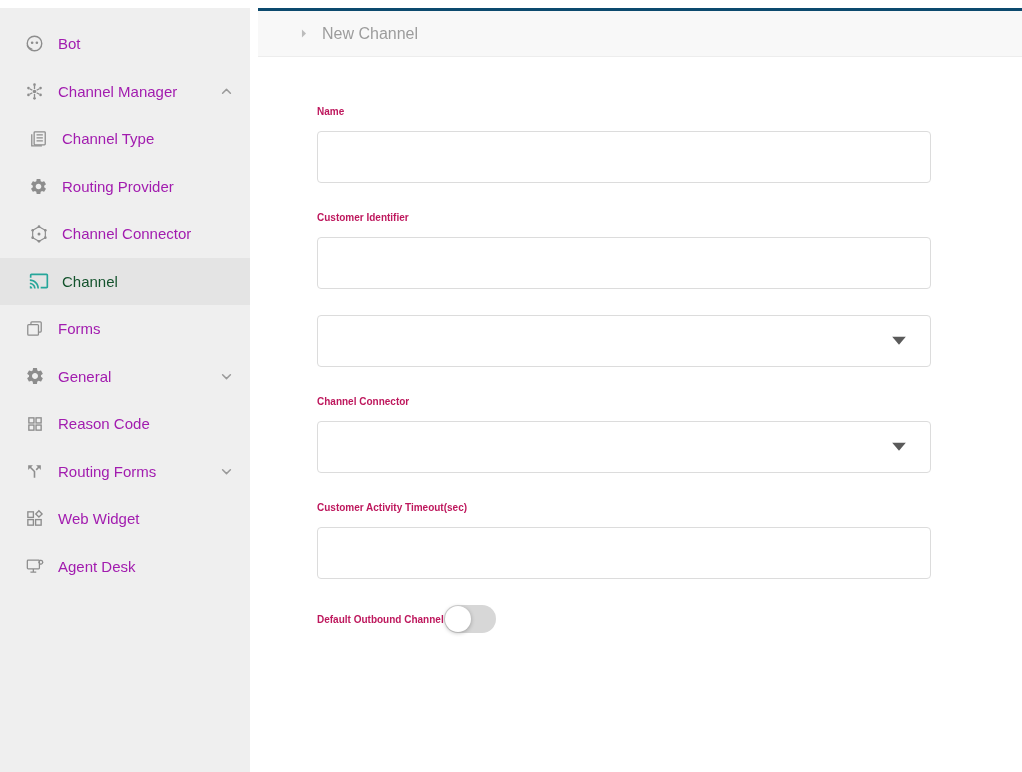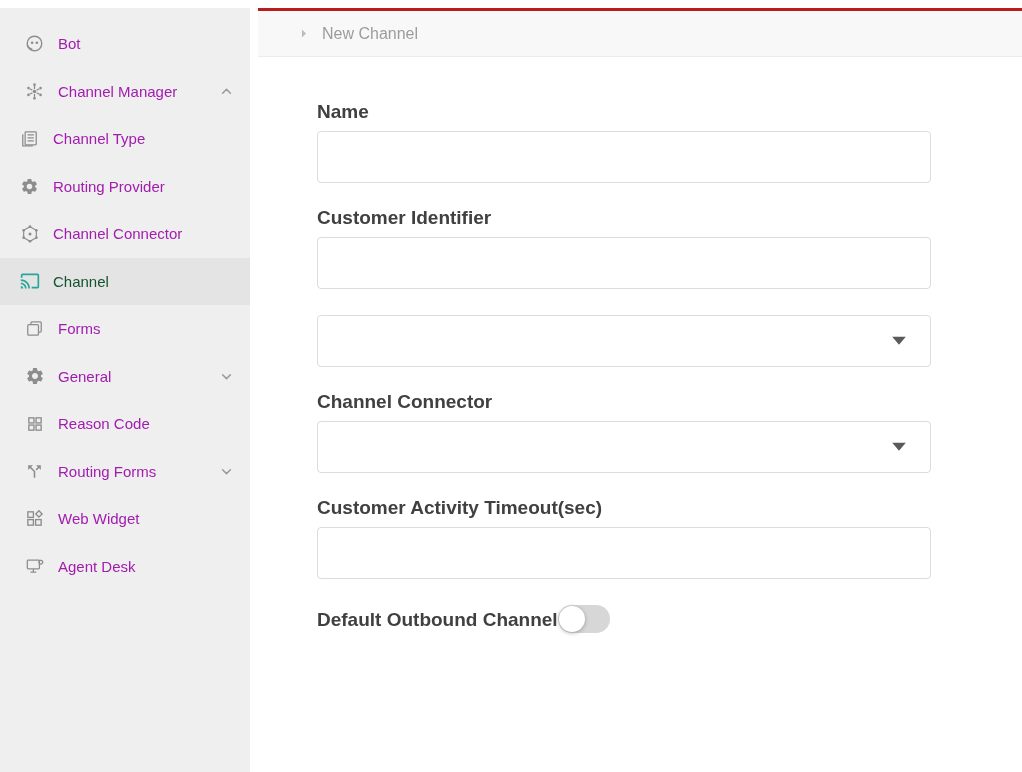--- a/index.html
+++ b/index.html
@@ -15,43 +15,43 @@
   .sidebar{
     width:250px;min-width:250px;box-sizing:border-box;
     background:#efefef;margin-right:8px;padding-top:12px;
     height:100%;
   }
   .s-item{
     display:flex;align-items:center;height:47.5px;
     padding-left:24px;cursor:pointer;
     color:#a21caf;font-size:15px;
   }
-  .s-item.sub{padding-left:19px}
+  .s-item.sub{padding-left:28px}
   .s-item.selected{background:#e4e4e4;color:#14532d}
   .s-icon{width:21px;height:21px;margin-right:13px;flex:none;
     display:flex;align-items:center;justify-content:center}
   .s-icon svg{display:block}
   .s-label{white-space:nowrap}
   .s-chevron{margin-left:auto;margin-right:15px;width:18px;height:18px;
     display:flex;align-items:center;justify-content:center}
 
   
   .main{flex:1;display:flex;flex-direction:column;min-width:0}
   .topbar{
     height:45px;background:#f8f8f8;
-    border-top:3px solid #b91c1c;border-bottom:1px solid #ededed;
+    border-top:3px solid #0c4a6e;border-bottom:1px solid #ededed;
     display:flex;align-items:center;padding-left:38px;
   }
   .bc-arrow{display:flex;align-items:center;line-height:0;cursor:pointer}
   .bc-label{margin-left:11px;font-size:16px;color:#9c9c9c}
   .content{flex:1;background:#ffffff;padding:46px 0 0 59px;box-sizing:border-box}
 
   
   .group{width:614px;margin-bottom:26px}
-  .f-label{font-size:19px;font-weight:bold;color:#404040;margin-bottom:11px;line-height:17px}
+  .f-label{font-size:10px;font-weight:bold;color:#be185d;margin-bottom:11px;line-height:17px}
   .f-input,.f-select{
     box-sizing:border-box;width:614px;height:52px;
     border:1px solid #dcdcdc;border-radius:4px;background:#fff;
   }
   .f-input{padding:0 14px;font-size:15px;color:#333;outline:none;font-family:"Liberation Sans",sans-serif}
   .f-select{position:relative;cursor:pointer;display:flex;align-items:center;padding:0 14px}
   .f-value{font-size:15px;color:#333}
   .f-caret{position:absolute;right:24px;top:50%;transform:translateY(-50%);line-height:0}
 
   .toggle-row{width:614px;display:flex;align-items:center;justify-content:flex-start}

